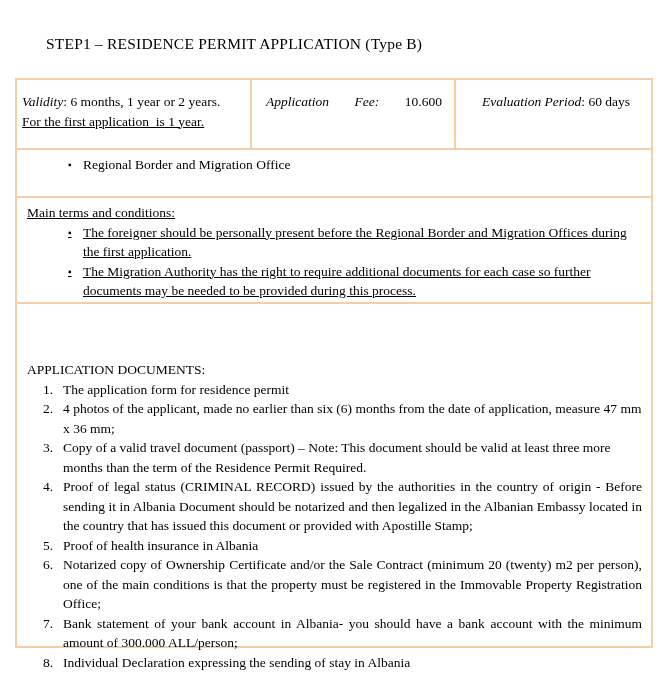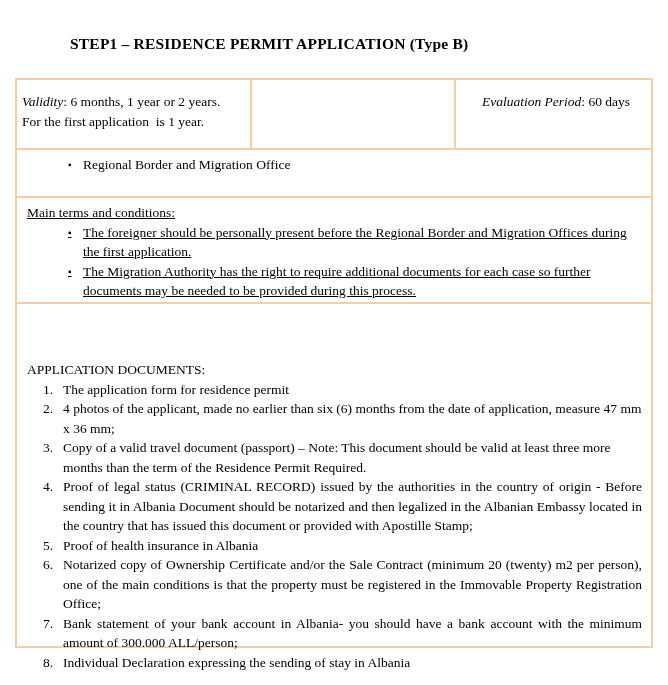--- a/index.html
+++ b/index.html
@@ -1,31 +1,31 @@
 <!DOCTYPE html>
 <html style="--border: #f5cda6; --text: #000000;"><head>
 <meta charset="utf-8">
 <style>
   :root { --border:#f5cda6; --text:#000000; }
   * { margin:0; padding:0; box-sizing:border-box; }
   html,body { width:668px; height:685px; background:#ffffff; overflow:hidden;
     font-family:"Liberation Serif","DejaVu Serif",serif; color:var(--text); }
-  .title { position:absolute; left:46px; top:35px; font-weight:bold;
-    font-size:15.5px; letter-spacing:0.2px;margin-left:24px; }
+  .title { position:absolute; left:46px; top:35px; font-weight:normal;
+    font-size:15.5px; letter-spacing:0.2px; }
   .doc-table { position:absolute; left:15px; top:78px; width:638px; height:570px;
     border:2px solid var(--border); font-size:13.5px; line-height:19.5px; }
   .row { border-bottom:2px solid var(--border); overflow:hidden; }
   .row:last-child { border-bottom:none;margin-top:36px; }
   .row-info { height:70px; display:flex; }
   .cell { padding-top:12px; height:100%; }
   .cell-validity { width:235px; border-right:2px solid var(--border); padding-left:5px; padding-right:0; }
   .cell-fee { width:204px; border-right:2px solid var(--border); padding-left:14px; padding-right:8px; }
   .cell-eval { width:191px; padding-left:26px; padding-right:4px; }
   .lbl { font-style:italic; }
-  .prewrap { white-space:pre-wrap; }
+  .prewrap { white-space:pre-wrap;text-decoration:underline; }
   .fee-line { display:flex; justify-content:space-between; width:176px; }
   .row-addressed { height:48px; padding:5px 10px 0 10px; }
   .row-terms { height:106px; padding:5px 10px 0 10px;text-decoration:underline; }
   .row-docs { height:336px; padding:20px 9px 0 10px; }
   .bullet-row { display:flex; padding-left:41px; padding-right:4px; }
   .bullet-glyph { width:15px; flex:0 0 15px; font-size:10px; line-height:19.5px; }
   .bullet-text { flex:1; }
   .num-row { display:flex; padding-left:16px; }
   .num { width:20px; flex:0 0 20px; }
   .item-text { flex:1; }
@@ -37,20 +37,25 @@
 <div class="title">STEP1 – RESIDENCE PERMIT APPLICATION (Type B)</div>
 
 <div class="doc-table">
 
   <div class="row row-info">
     <div class="cell cell-validity">
       <span class="lbl">Validity</span><span>: 6 months, 1 year or 2 years.</span>
       <div class="prewrap">For the first application  is 1 year.</div>
     </div>
     <div class="cell cell-fee">
+      <div class="fee-line">
+        <span class="lbl">Application</span>
+        <span class="lbl">Fee:</span>
+        <span>10.600</span>
+      </div>
     </div>
     <div class="cell cell-eval">
       <span class="lbl">Evaluation Period</span><span>: 60 days</span>
     </div>
   </div>
 
   <div class="row row-addressed">
     <div class="bullet-row">
       <span class="bullet-glyph">▪</span>
       <span class="bullet-text">Regional Border and Migration Office</span>

